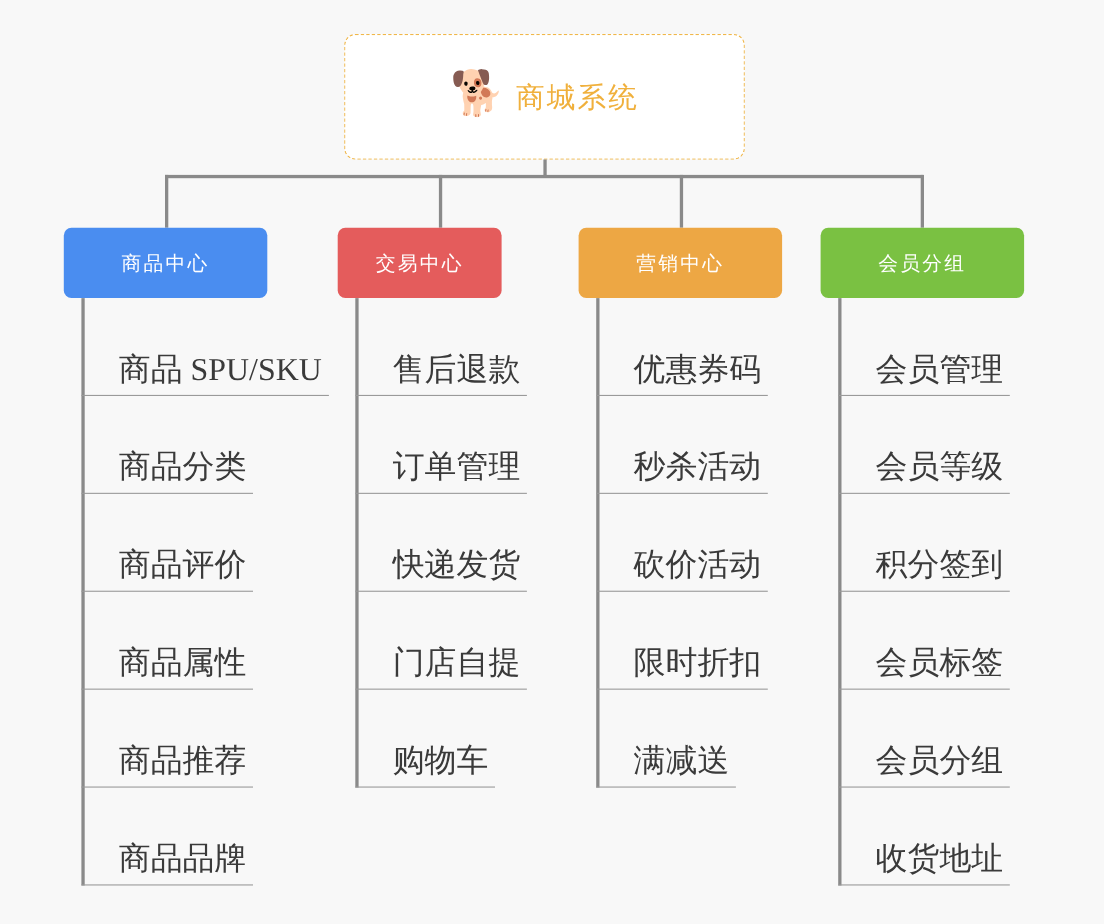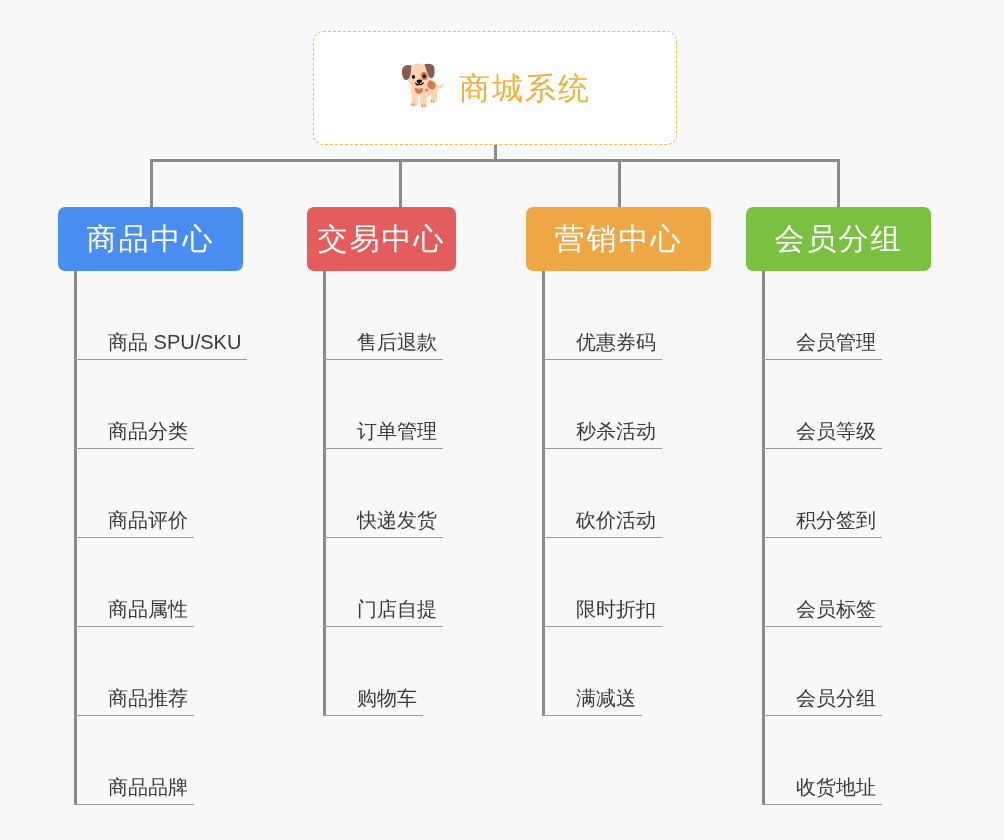--- a/index.html
+++ b/index.html
@@ -35,21 +35,21 @@
     gap: 14px;
   }
   .root-emoji {
     font-size: 40px;
     line-height: 1;
     display: block;
     width: 46px;
     height: 46px;
   }
   .root-title {
-    font-size: 31px;
+    font-size: 26px;
     color: #f0b03c;
     letter-spacing: 2px;
     line-height: 1;
     white-space: nowrap;
   }
 
   
   .conn {
     position: absolute;
     background: #8a8a8a;
@@ -77,21 +77,21 @@
     position: absolute;
     top: 207px;
   }
   .cat-header {
     height: 64px;
     border-radius: 7px;
     display: flex;
     align-items: center;
     justify-content: center;
     color: #ffffff;
-    font-size: 30px;
+    font-size: 18px;
     letter-spacing: 2px;
     white-space: nowrap;
   }
 
   
   .spine-wrap {
     position: relative;
     margin-left: 16px;
     padding-left: 0;
   }
@@ -110,25 +110,26 @@
     padding: 0;
   }
   .leaf {
     height: 89px;
     display: flex;
     align-items: flex-end;
     padding-left: 28px;
   }
   .leaf-label {
     display: inline-block;
-    font-size: 20px;
+    font-size: 29px;
     color: #3a3a3a;
     white-space: nowrap;
     padding: 0 6px 6px 6px;
     line-height: 1.1;
+    font-family: Liberation Serif, serif;
   }
   .leaf-rule {
     position: relative;
     border-bottom: 1px solid #9a9a9a;
     margin-left: -28px;
     padding-left: 28px;
   }
 
   
   #col-0 { left: 58px; }

